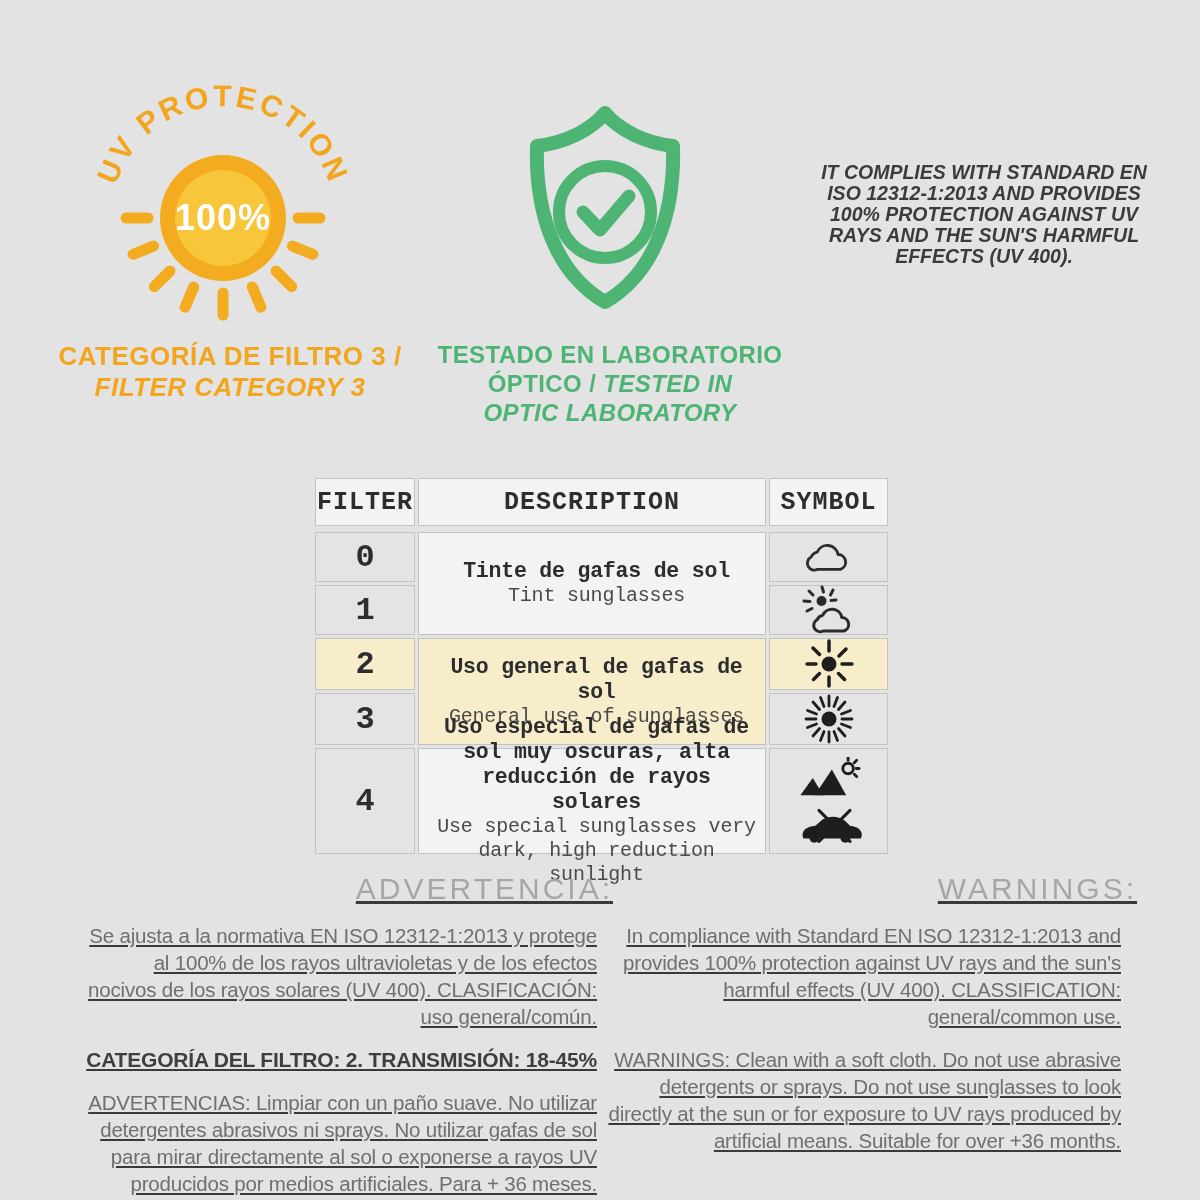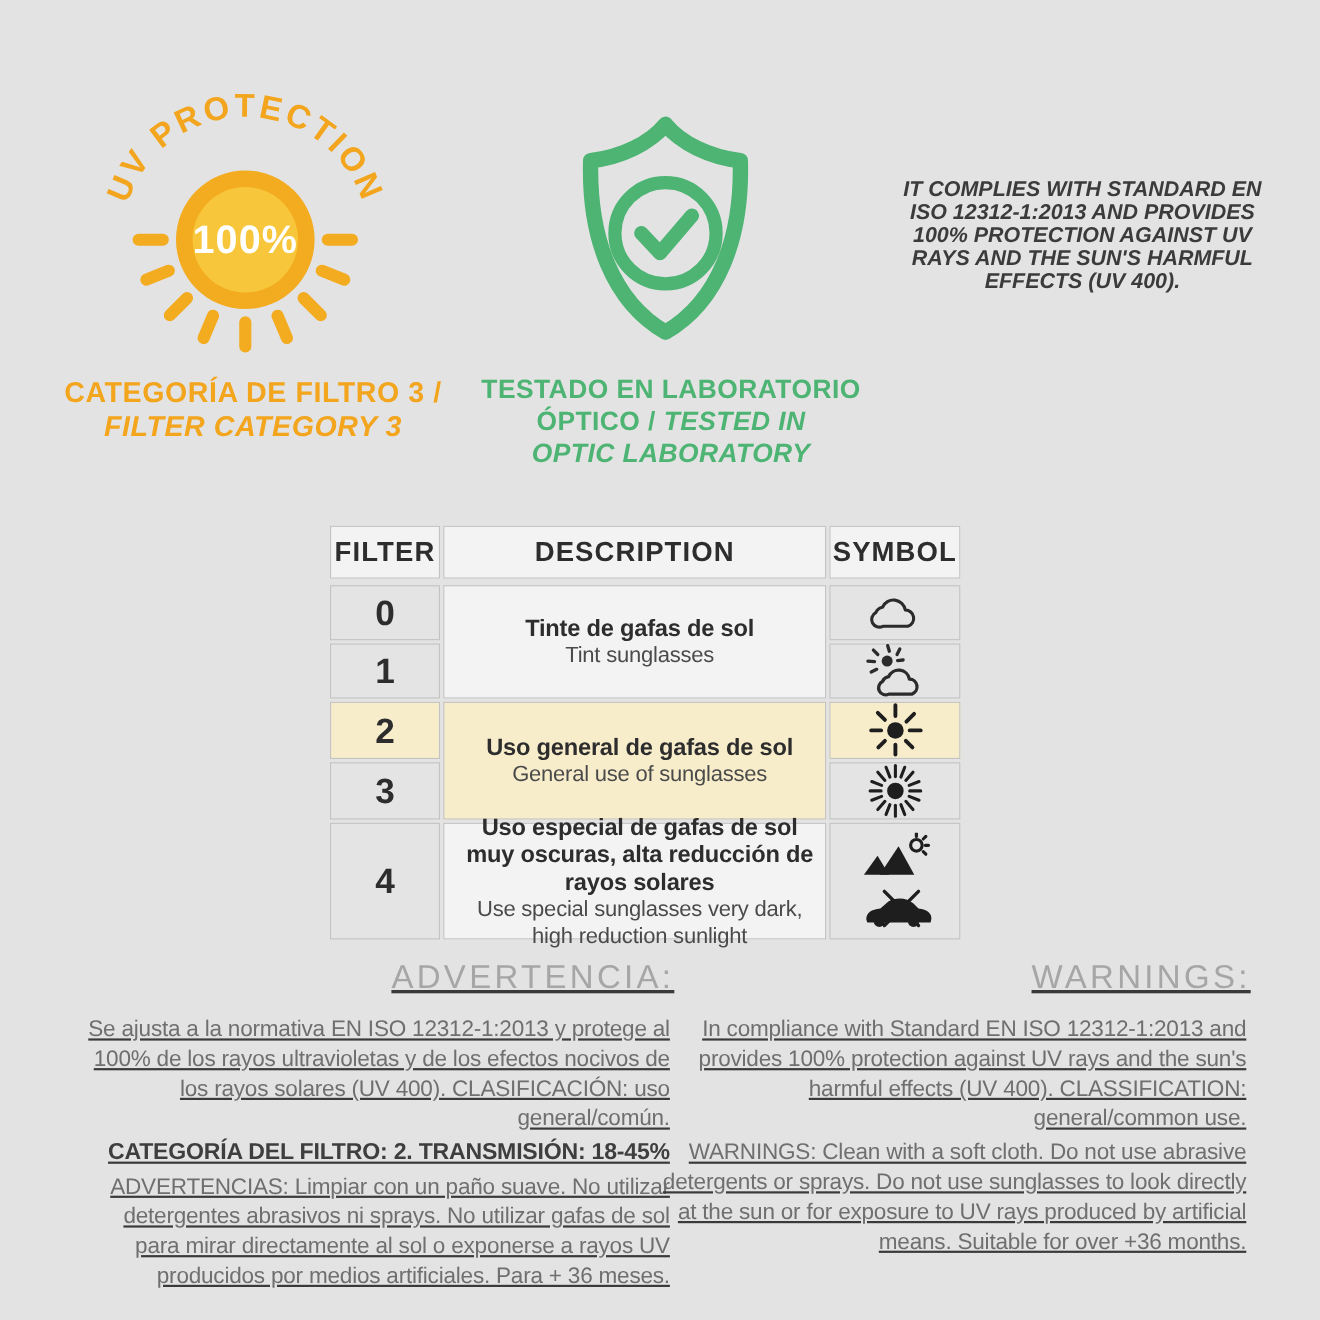--- a/index.html
+++ b/index.html
@@ -30,21 +30,21 @@
     font-size:24px;font-weight:700;line-height:29px;letter-spacing:.4px;
   }
   .lab-caption .it{font-style:italic;}
 
   
   .protect-block{left:808px;top:158px;width:352px;text-align:center;}
   .protect-es{font-size:23.5px;font-weight:700;line-height:26.5px;color:#3b3b3b;letter-spacing:.2px;margin:0;}
   .protect-en{font-size:19.5px;font-weight:700;font-style:italic;line-height:21px;color:#3b3b3b;margin:4px 0 0 0;}
 
   
-  .ftable{left:300px;top:478px;width:486px;}
+  .ftable{left:315px;top:478px;width:486px;font-family:Liberation Mono, monospace;}
   .ftable-header{
     display:grid;grid-template-columns:100px 348px 119px;gap:3px;margin-bottom:6px;
   }
   .hcell{
     background:#f3f3f3;border:1px solid #c3c3c3;height:46px;
     display:flex;align-items:center;justify-content:center;
     font-size:25px;font-weight:700;letter-spacing:1px;color:#2d2d2d;
   }
   .ftable-body{
     display:grid;grid-template-columns:100px 348px 119px;
@@ -66,21 +66,21 @@
   .desc-secondary{font-size:20px;font-weight:400;color:#4a4a4a;line-height:24px;letter-spacing:-.2px;}
   .sym-stack{display:flex;flex-direction:column;align-items:center;gap:4px;}
 
   
   .warn{width:545px;text-align:right;text-decoration:underline;}
   .warn-es{left:68px;top:872px;}
   .warn-en{left:592px;top:872px;}
   .warn-title{
     font-size:30px;font-weight:400;letter-spacing:3px;color:#a6a6a6;margin:0 0 16px 0;
   }
-  .warn p{font-size:20.5px;line-height:27px;color:#6f6f6f;margin:4px;letter-spacing:-.2px;}
+  .warn p{font-size:20.5px;line-height:27px;color:#6f6f6f;margin:16px;letter-spacing:-.2px;}
   .warn .bold-line{font-weight:700;color:#3e3e3e;font-size:21px;}
 
   svg{display:block;}
 </style>
 </head>
 <body>
 
 <div>
 
   <svg class="abs uv-badge" viewBox="0 0 330 250">

